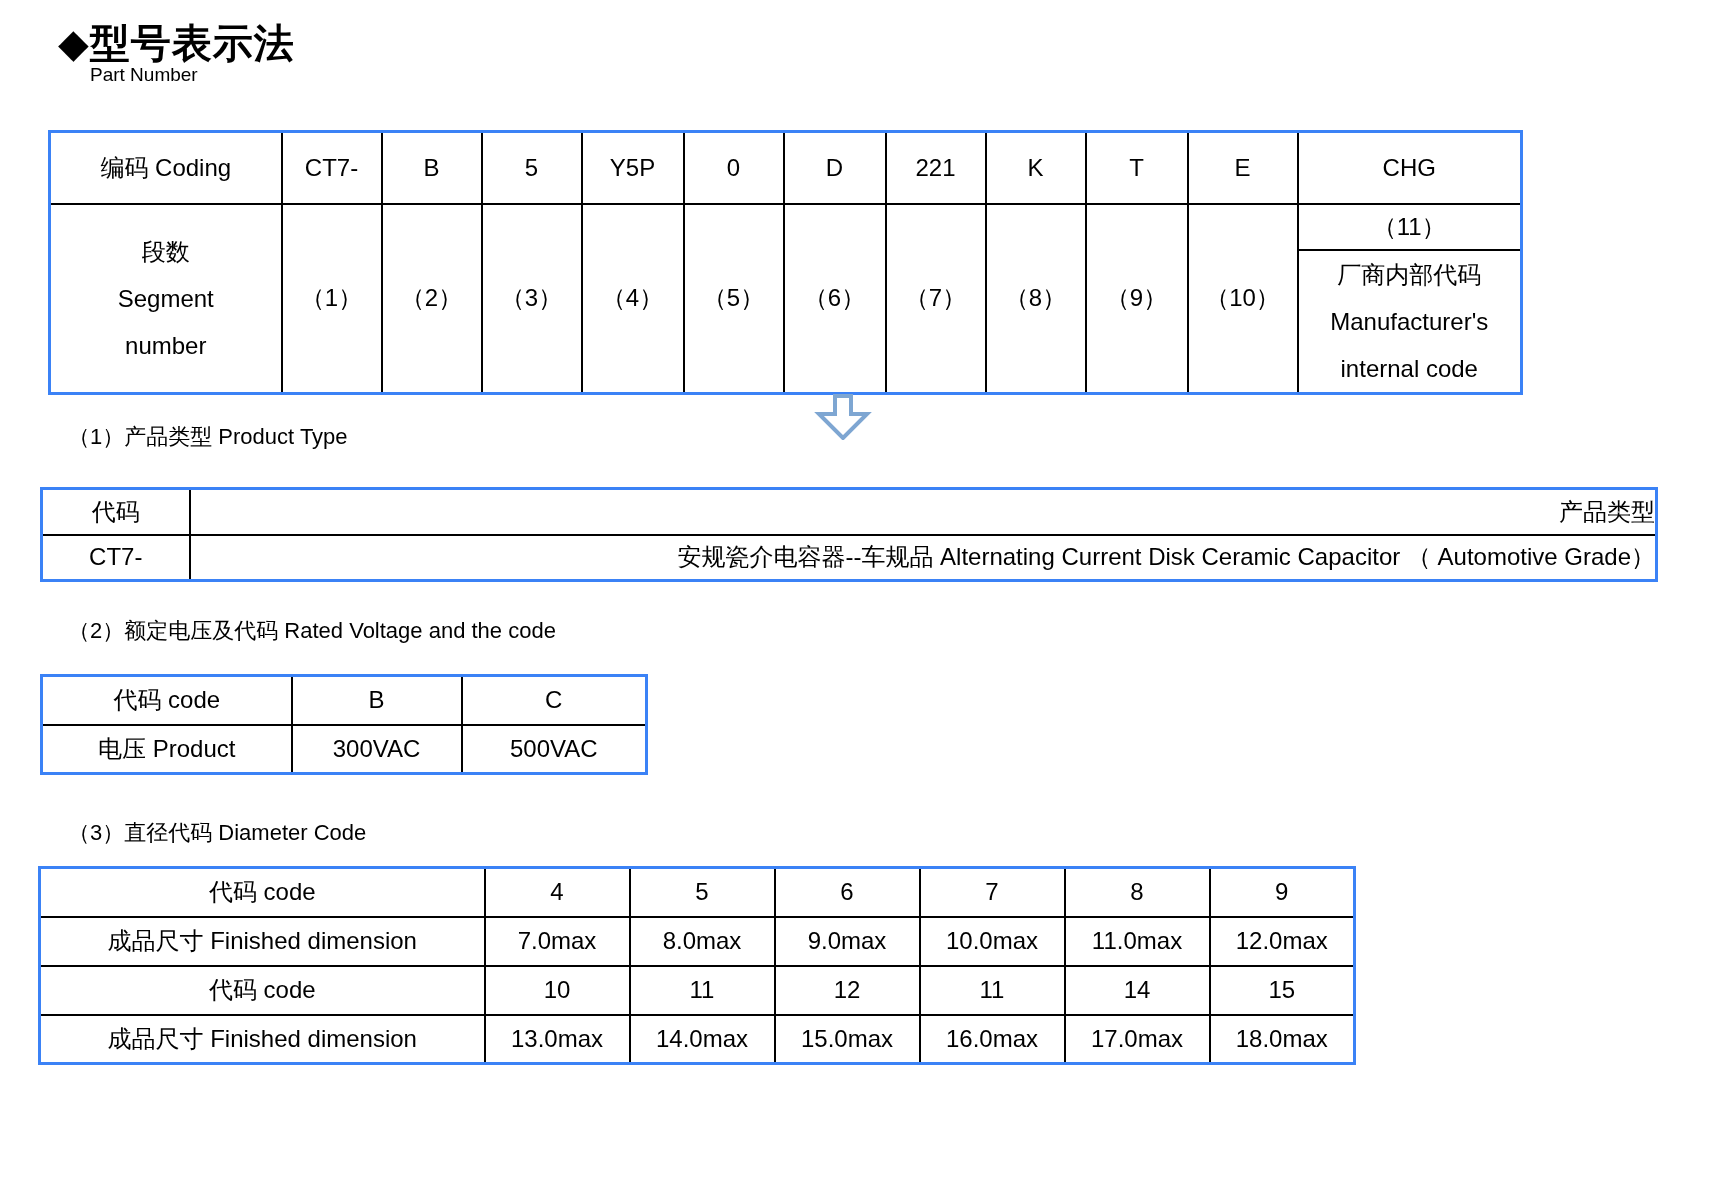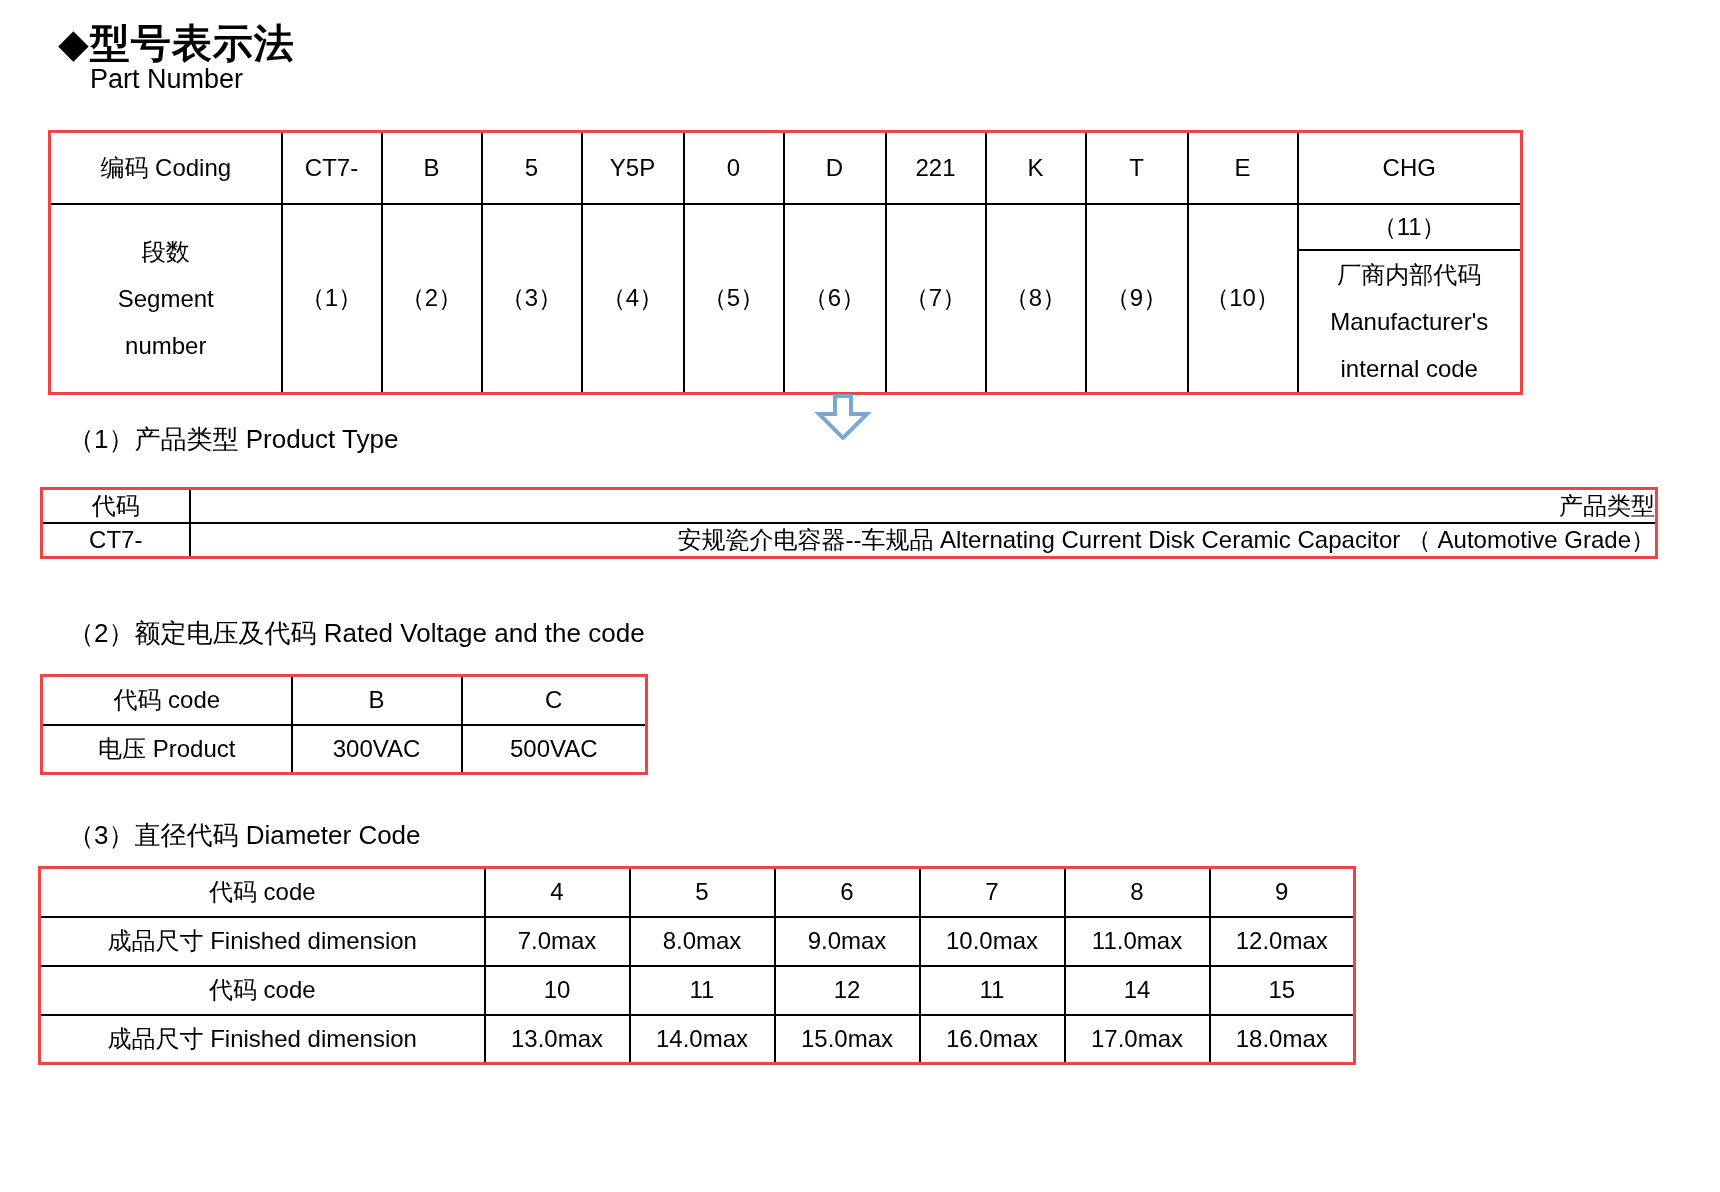--- a/index.html
+++ b/index.html
@@ -11,55 +11,55 @@
     font-family: "Liberation Sans", "DejaVu Sans", sans-serif;
   }
   body { position: relative; }
 
   .title-zh {
     position: absolute; left: 58px; top: 16px;
     font-size: 40px; font-weight: 600; letter-spacing: 1px;
   }
   .title-en {
     position: absolute; left: 90px; top: 64px;
-    font-size: 27px; font-weight: 400;
+    font-size: 19px; font-weight: 400;
   }
   .section-heading {
     position: absolute; left: 68px;
-    font-size: 26px; font-weight: 400;
+    font-size: 22px; font-weight: 400;
   }
   #heading-1 { top: 422px; }
   #heading-2 { top: 616px; }
   #heading-3 { top: 806px; margin-top: 12px; }
 
   table {
     position: absolute;
     border-collapse: collapse;
     table-layout: fixed;
-    border: 3px solid #ef4444;
+    border: 3px solid #3b82f6;
   }
   td {
     border: 2px solid #000;
     text-align: center;
     vertical-align: middle;
     font-size: 24px;
     padding: 0;
     overflow: hidden;
   }
 
   
   #coding-table { left: 48px; top: 130px; width: 1472px; }
   #coding-table tr.r1 { height: 72px; }
   #coding-table tr.r2 { height: 46px; }
   #coding-table tr.r3 { height: 142px; }
   #coding-table .ml div { line-height: 47px; }
 
   
   #product-type-table { left: 40px; top: 487px; width: 1615px; }
-  #product-type-table tr { height: 34px; }
+  #product-type-table tr { height: 46px; }
   #product-type-table td.left { text-align: right; padding-left: 28px; }
 
   
   #voltage-table { left: 40px; top: 674px; width: 605px; }
   #voltage-table tr { height: 49px; }
 
   
   #diameter-table { left: 38px; top: 866px; width: 1315px; }
   #diameter-table tr { height: 49px; }
 

